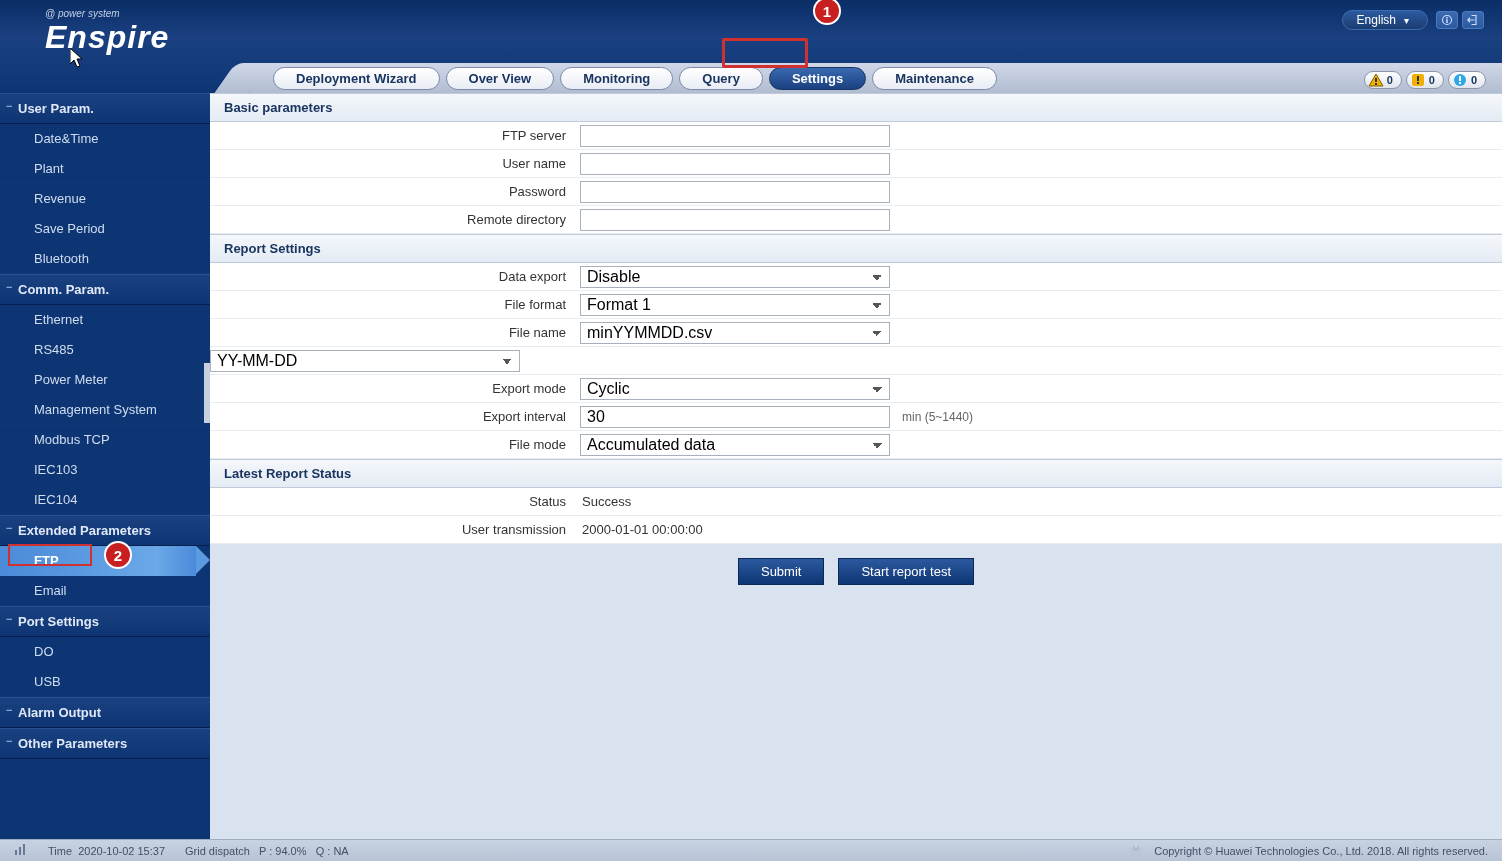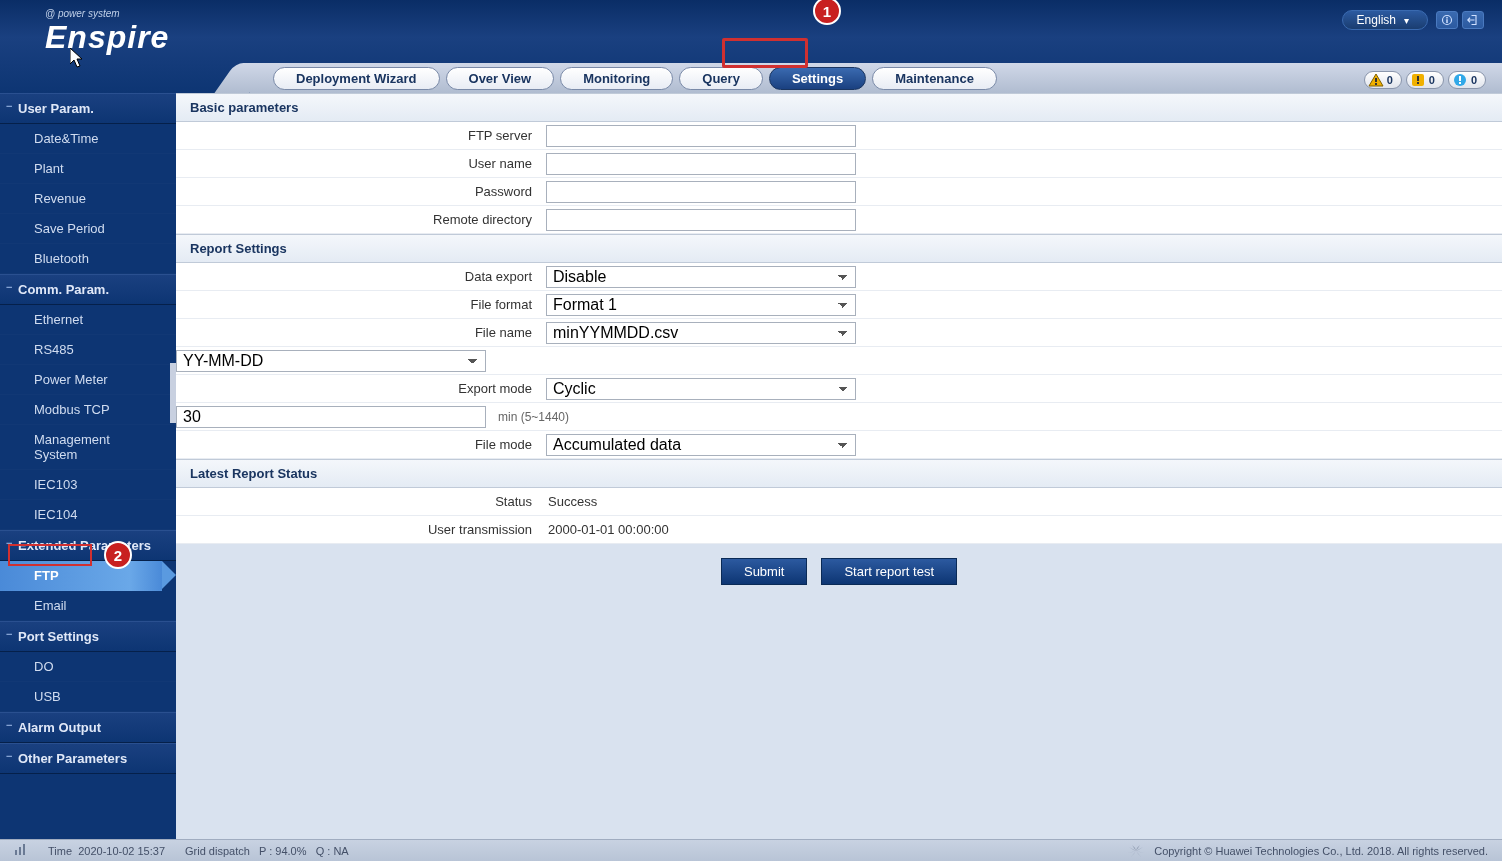--- a/index.html
+++ b/index.html
@@ -30,21 +30,21 @@
 
 
 .alarm-area { position: absolute; right: 16px; bottom: 4px; display: flex; gap: 4px; }
 .badge { display: flex; align-items: center; background: linear-gradient(#fff,#e0e4ec); border: 1px solid #8a96ac; border-radius: 10px; padding: 1px 8px 1px 3px; font-size: 11px; font-weight: bold; color: #1a3560; }
 .badge-icon { width: 16px; height: 14px; display: flex; align-items: center; justify-content: center; margin-right: 3px; }
 
 
 .main { display: flex; height: 766px; }
 
 
-.sidebar { width: 176px; background: #0d3573; color: #fff; font-size: 13px; overflow: hidden; position: relative;}
+.sidebar { width: 210px; background: #0d3573; color: #fff; font-size: 13px; overflow: hidden; position: relative;}
 .side-grabber { position: absolute; right: -6px; top: 270px; width: 12px; height: 60px; background: #c8d0e0; border-radius: 0 6px 6px 0; }
 .side-group { background: linear-gradient(#1a4080,#0d3573); padding: 7px 10px 7px 18px; font-weight: bold; color: #e0e8f8; border-top: 1px solid #2a5090; border-bottom: 1px solid #05204a; position: relative; }
 .side-group::before { content:"−"; position:absolute; left:6px; top:6px; font-size:11px; color:#8aa8d8;}
 .side-item { padding: 7px 20px 7px 34px; color: #d0dcf0; cursor: pointer; border-bottom: 1px solid rgba(255,255,255,0.02);}
 .side-item.active { background: linear-gradient(to right,#4a8ad8,#6aa8e8 80%,#4a8ad8); color: #fff; font-weight: bold; position: relative; margin-right: 14px;}
 .side-item.active::after { content:""; position:absolute; right:-14px; top:0; width:0; height:0; border-top:14px solid transparent; border-bottom:14px solid transparent; border-left:14px solid #5a9ae0;}
 .side-item-hl { position: absolute; border: 2px solid #d03030; }
 
 
 .content { flex: 1; background: #d9e2ef; position: relative; overflow: auto; }
@@ -150,22 +150,22 @@
     <div class="side-item">Date&amp;Time</div>
     <div class="side-item">Plant</div>
     <div class="side-item">Revenue</div>
     <div class="side-item">Save Period</div>
     <div class="side-item">Bluetooth</div>
 
     <div class="side-group">Comm. Param.</div>
     <div class="side-item">Ethernet</div>
     <div class="side-item">RS485</div>
     <div class="side-item">Power Meter</div>
+    <div class="side-item">Management System</div>
     <div class="side-item">Modbus TCP</div>
-    <div class="side-item">Management System</div>
     <div class="side-item">IEC103</div>
     <div class="side-item">IEC104</div>
 
     <div class="side-group">Extended Parameters</div>
     <div class="side-item active">FTP</div>
     <div class="side-item">Email</div>
 
     <div class="side-group">Port Settings</div>
     <div class="side-item">DO</div>
     <div class="side-item">USB</div>
@@ -211,20 +211,21 @@
         <div class="row-ctrl"><select><option>minYYMMDD.csv</option></select></div>
       </div>
     <div class="row">
         <div class="row-ctrl"><select><option>YY-MM-DD</option></select></div>
       </div>
     <div class="row">
         <div class="row-label">Export mode</div>
         <div class="row-ctrl"><select><option>Cyclic</option></select></div>
       </div>
     <div class="row">
+        <div class="row-label">Export interval</div>
         <div class="row-ctrl"><input value="30" style=""></div>
         <div class="row-hint">min (5~1440)</div>
       </div>
     <div class="row">
         <div class="row-label">File mode</div>
         <div class="row-ctrl"><select><option>Accumulated data</option></select></div>
       </div>
 
     <div class="section-head">Latest Report Status</div>
     <div class="row">

